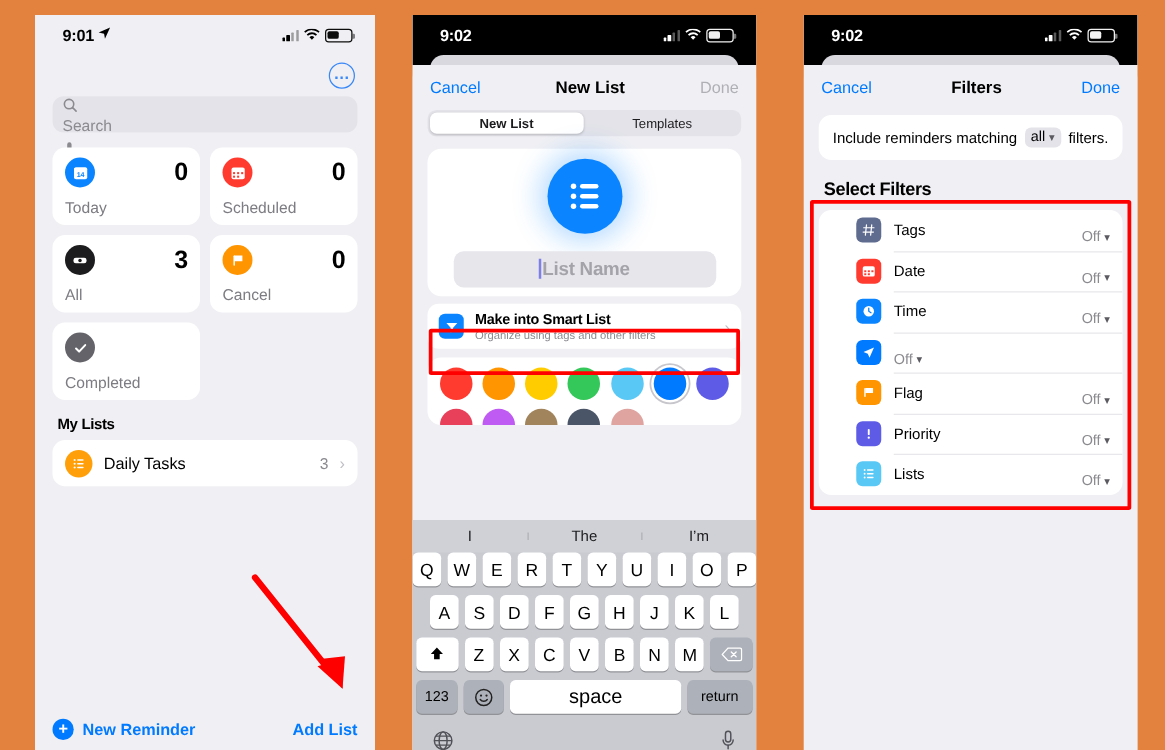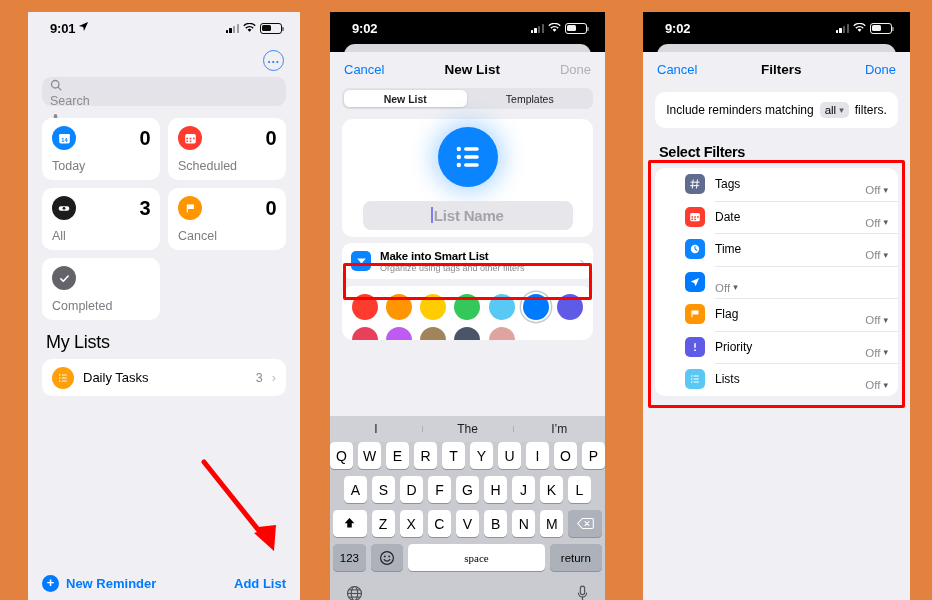--- a/index.html
+++ b/index.html
@@ -92,21 +92,21 @@
   .tiles { display: grid; grid-template-columns: 1fr 1fr; gap: 8px; }
   .tile {
     background: #fff; border-radius: 10px; padding: 8px 10px 7px 10px;
     height: 62px; display: flex; flex-direction: column; justify-content: space-between;
   }
   .tile-top { display: flex; align-items: center; justify-content: space-between; }
   .tile-count { font-size: 20px; font-weight: bold; color: #000; letter-spacing: -.5px; }
   .tile-label { font-size: 12.5px; color: #7C7C82; }
   .ticon { width: 24px; height: 24px; border-radius: 50%; display:flex; align-items:center; justify-content:center; color:#fff; }
 
-  .section-title { font-size: 18px; font-weight: normal; color:#000; margin: 12px 0 6px 4px; letter-spacing: -.3px; }
+  .section-title { font-size: 12px; font-weight: bold; color:#000; margin: 12px 0 6px 4px; letter-spacing: -.3px; }
   .list-card { background:#fff; border-radius:10px; height: 37px; display:flex; align-items:center; padding: 0 10px; gap: 9px; }
   .list-card .nm { flex: 1; font-size: 13px; color:#000; font-weight: 500; }
   .list-card .ct { font-size: 12.5px; color:#8A8A8F; }
   .chev { color:#BFBFC5; font-size: 13px; }
 
   .bottom-bar {
     position: absolute; left: 14px; right: 14px; bottom: 20px;
     display: flex; align-items: center; justify-content: space-between;
   }
   .new-reminder { display:flex; align-items:center; gap:7px; color:#007AFF; font-size:13px; font-weight:600; }
@@ -199,21 +199,21 @@
   }
   .krow { display:flex; justify-content:center; gap:5px; margin-bottom:7px; padding: 0 3px; }
   .krow:first-of-type { margin-top: 8px; }
   .key {
     background:#fff; border-radius:4.5px; height:27px; min-width:23px; flex:1;
     display:flex;align-items:center;justify-content:center;
     font-size:14px; color:#000; box-shadow: 0 1px 0 rgba(0,0,0,.28);
   }
   .key.gray { background:#ADB1B9; }
   .key.wide { flex: 1.45; }
-  .key.space { flex: 5.2; font-size:11px;font-family:Liberation Serif, serif; }
+  .key.space { flex: 5.2; font-size:16px; }
   .key.num { flex:1.25; font-size:11.5px; }
   .key.ret { flex: 2.0; font-size:11.5px; }
   .krow.mid { padding: 0 14px; }
   .kbbottom { height: 34px; display:flex; align-items:center; justify-content:space-between; padding: 0 16px; }
   .globe, .micb { color:#3c3c43; opacity:.85; }
 
   
   .include-card {
     margin: 6px 12px 0 12px; background:#fff; border-radius:10px; height: 36px;
     display:flex; align-items:center; justify-content:center; gap:6px;

